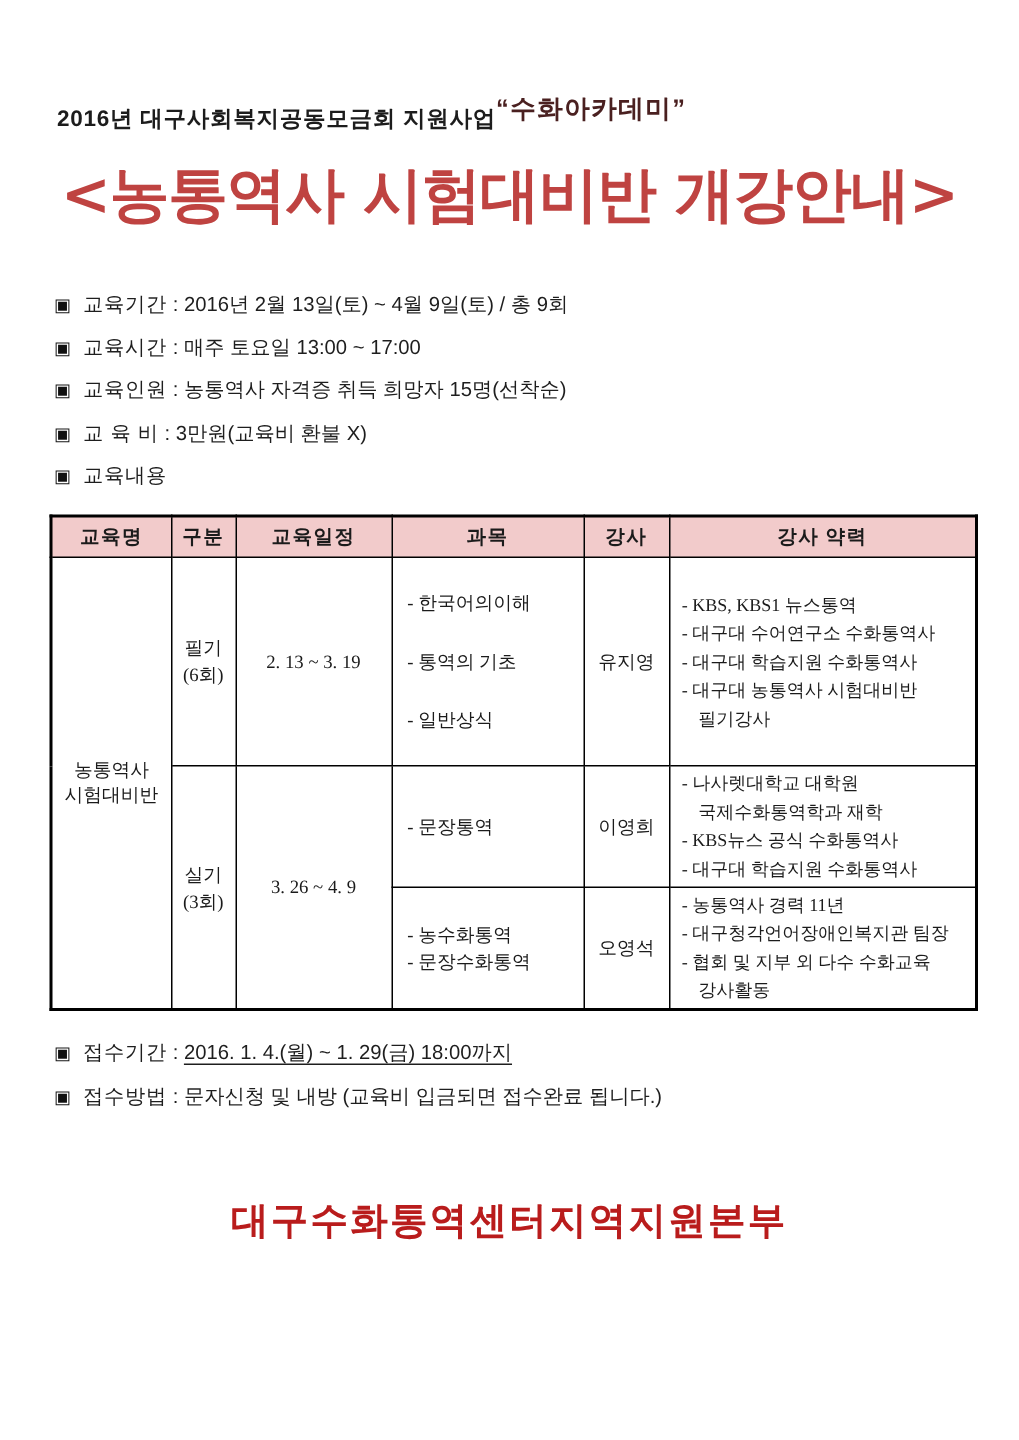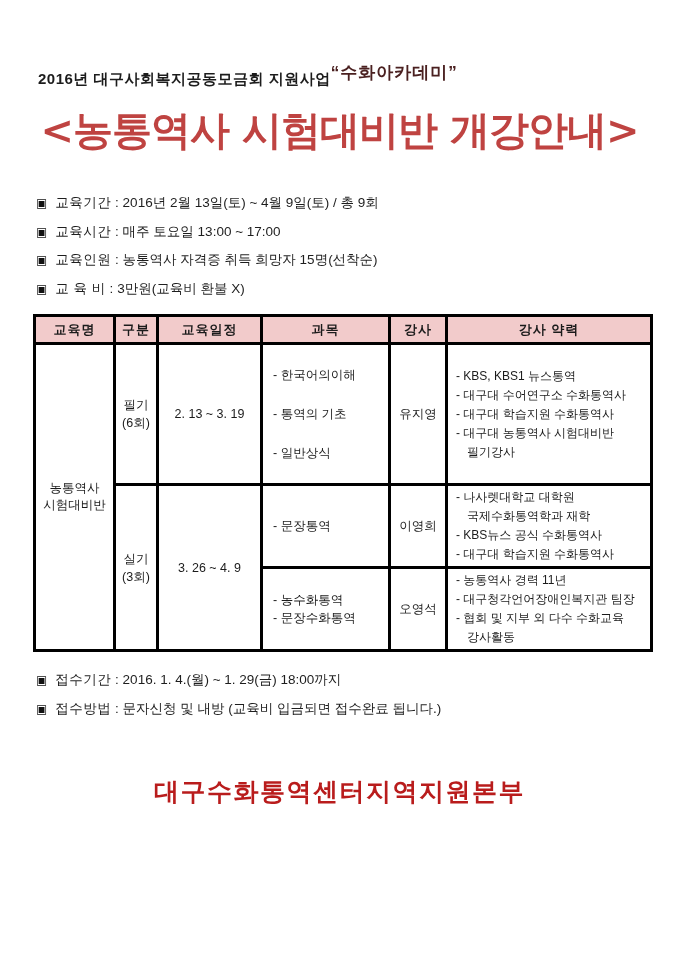--- a/index.html
+++ b/index.html
@@ -62,36 +62,38 @@
     color:#1e1e1e;
   }
   .bullet{
     display:inline-block;
     margin-right:8px;
     font-size:12px;
     color:#111;
   }
   .info-label{letter-spacing:0.5px;}
   .underlined{
+    text-decoration:underline;
     text-underline-offset:3px;
   }
   
   .course-table-wrap{margin:11px 0 0 33px;}
   table.course-table{
     border-collapse:collapse;
     table-layout:fixed;
     width:617px;
     border:2px solid #000;
   }
   table.course-table th,
   table.course-table td{
-    border:3px solid #000000;
+    border:1px solid #000000;
     vertical-align:middle;
     font-size:12.5px;
     color:#1b1b1b;
+    font-family:Liberation Serif, serif;
   }
   table.course-table thead th{
     background:var(--header-bg);
     height:28px;
     font-size:13px;
     font-weight:bold;
     text-align:center;
     letter-spacing:1px;
   }
   .row-1{height:98px;}
@@ -136,20 +138,23 @@
       <span class="bullet">▣</span><span class="info-label">교육기간</span><span> : </span><span>2016년 2월 13일(토) ~ 4월 9일(토) / 총 9회</span>
     </div>
     <div class="info-line">
       <span class="bullet">▣</span><span class="info-label">교육시간</span><span> : </span><span>매주 토요일 13:00 ~ 17:00</span>
     </div>
     <div class="info-line">
       <span class="bullet">▣</span><span class="info-label">교육인원</span><span> : </span><span>농통역사 자격증 취득 희망자 15명(선착순)</span>
     </div>
     <div class="info-line">
       <span class="bullet">▣</span><span class="info-label">교 육 비</span><span> : </span><span>3만원(교육비 환불 X)</span>
+    </div>
+    <div class="info-line">
+      <span class="bullet">▣</span><span class="info-label">교육내용</span>
     </div>
   </div>
 
   <div class="course-table-wrap">
     <table class="course-table">
       <colgroup>
         <col style="width:80px">
           <col style="width:43px">
           <col style="width:104px">
         <col style="width:128px">

